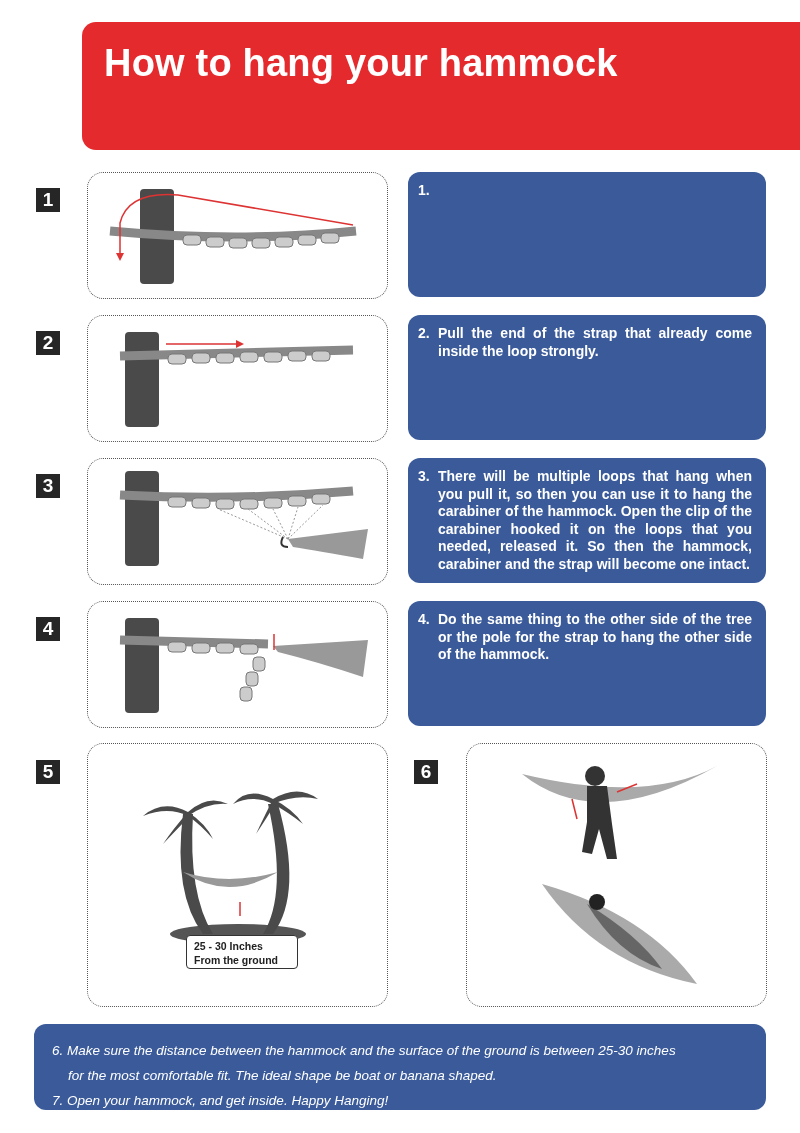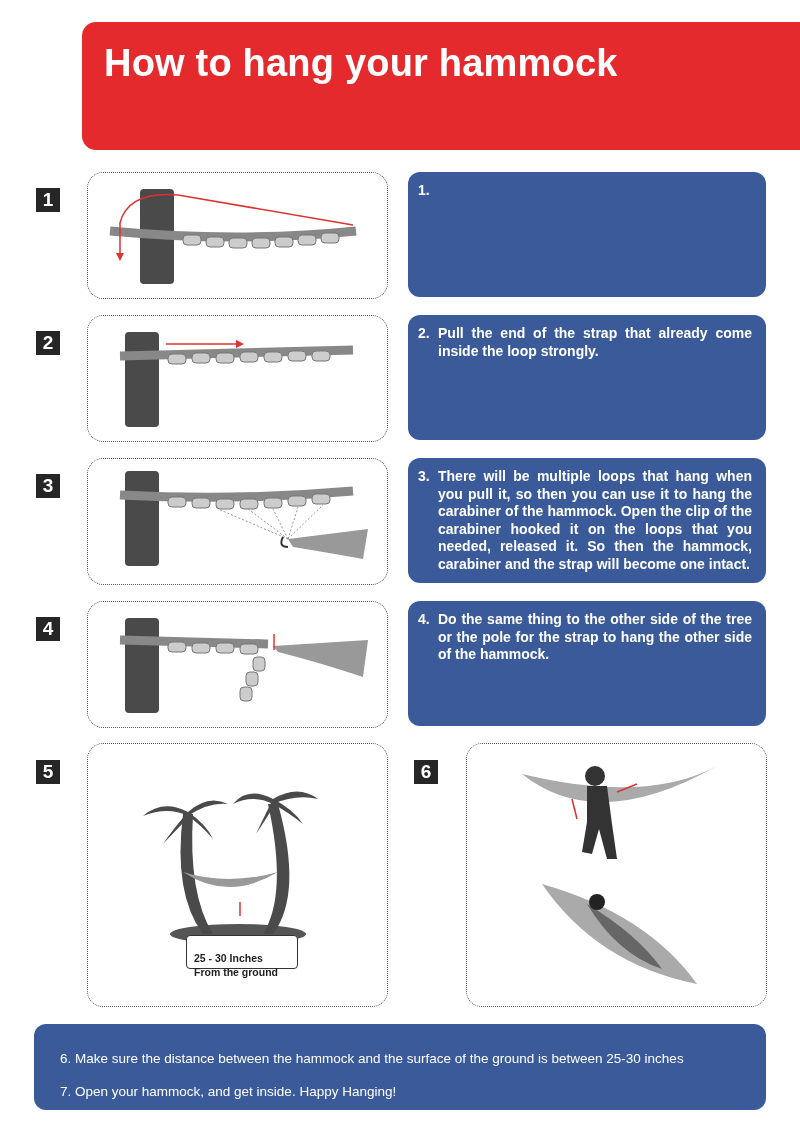--- a/index.html
+++ b/index.html
@@ -4,23 +4,23 @@
 <style>
   html, body { margin:0; padding:0; background:#ffffff; }
   body { width:800px; height:1133px; position:relative; overflow:hidden; font-family:"Liberation Sans", sans-serif; }
   .header { position:absolute; left:34px; top:22px; width:732px; height:128px; background:#e52a2e; border-radius:14px;margin-left:48px; }
   .header-title { position:absolute; left:22px; top:18px; color:#fff; font-size:38px; font-weight:bold; line-height:46px; letter-spacing:0.2px; }
   .num { position:absolute; width:24px; height:24px; background:#262626; color:#fff; font-weight:bold; font-size:19px; line-height:24px; text-align:center; }
   .illus { position:absolute; border:1.5px dotted #555; border-radius:16px; background:#fff; }
   .instr { position:absolute; background:#3a5a9a; border-radius:12px; color:#fff; font-size:14px; line-height:17.5px; font-weight:bold; padding:10px 14px 8px 30px; box-sizing:border-box; text-align:justify; }
   .instr .n { position:absolute; left:10px; }
   .footer { position:absolute; left:34px; top:1024px; width:732px; height:86px; background:#3a5a9a; border-radius:12px; color:#fff; font-size:13.5px; line-height:21px; padding:12px 14px; box-sizing:border-box; }
-  .footer p { margin:12px; }
+  .footer p { margin:4px;font-style:italic; }
   .footer .indent { padding-left:16px; }
-  .label-box { position:absolute; left:186px; top:935px; width:112px; height:34px; background:#fff; border:1.5px solid #333; border-radius:4px; font-size:10.5px; font-weight:bold; line-height:14px; padding:15px 7px; box-sizing:border-box; color:#222; }
+  .label-box { position:absolute; left:186px; top:935px; width:112px; height:34px; background:#fff; border:1.5px solid #333; border-radius:4px; font-size:10.5px; font-weight:bold; line-height:14px; padding:3px 7px; box-sizing:border-box; color:#222; }
   svg { position:absolute; }
 </style>
 </head>
 <body>
 
 <div class="header">
   <div class="header-title">
     <div>How to hang your hammock</div>
   </div>
 </div>
@@ -157,14 +157,15 @@
     <line x1="105" y1="55" x2="110" y2="75" stroke="#d33" stroke-width="1.5"></line>
     <line x1="150" y1="48" x2="170" y2="40" stroke="#d33" stroke-width="1.5"></line>
     <path d="M75 140 Q180 170 230 240 Q130 220 75 140 Z" fill="#aaa"></path>
     <path d="M120 160 Q170 190 195 225 Q150 210 120 160 Z" fill="#666"></path>
     <circle cx="130" cy="158" r="8" fill="#222"></circle>
   </svg>
 </div>
 
 <div class="footer">
   <p>6. Make sure the distance between the hammock and the surface of the ground is between 25-30 inches</p>
+  <p class="indent">for the most comfortable fit. The ideal shape be boat or banana shaped.</p>
   <p>7. Open your hammock, and get inside. Happy Hanging!</p>
 </div>
 
 </body></html>

